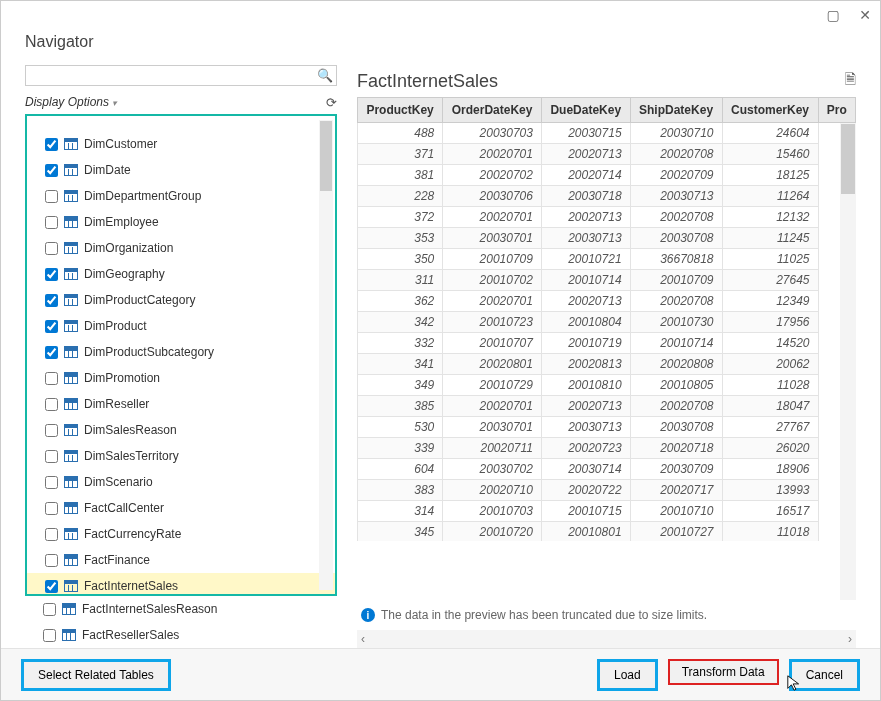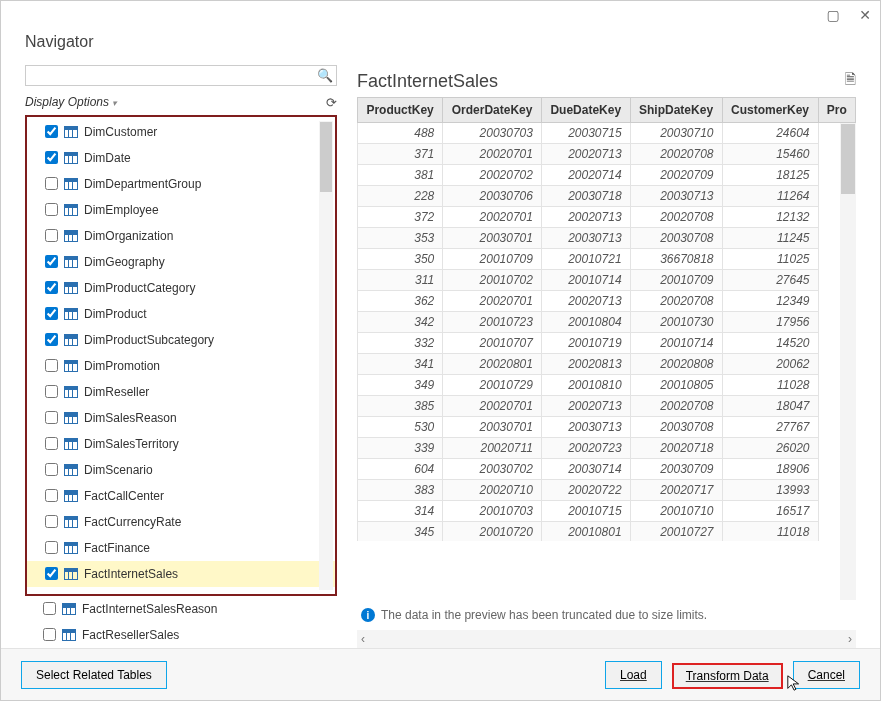--- a/index.html
+++ b/index.html
@@ -12,21 +12,21 @@
   .left { width: 312px; display: flex; flex-direction: column; }
   .right { flex: 1; display: flex; flex-direction: column; padding-left: 20px; overflow: hidden; }
   .searchrow { display: flex; align-items: center; border: 1px solid #ccc; height: 24px; margin-bottom: 8px; }
   .searchrow input { flex: 1; border: none; outline: none; padding: 2px 6px; font-size: 12px; }
   .searchrow .sicon { width: 22px; text-align: center; color: #0078d4; font-size: 13px; cursor: pointer; }
   .dopt-row { display: flex; align-items: center; justify-content: space-between; height: 20px; margin-bottom: 4px; }
   .dopt { color: #333; font-style: italic; font-size: 12px; cursor: pointer; }
   .dopt small { font-size: 9px; margin-left: 3px; color: #888; }
   .refresh-icons { display:flex; gap:6px; }
   .refresh-icons span { font-size: 13px; color: #555; cursor:pointer; }
-  .treebox { border: 2px solid #7f1d1d; height: 564px; overflow-y: auto; overflow-x: hidden; padding: 2px 0; position: relative; }
+  .treebox { border: 2px solid #14b8a6; height: 564px; overflow-y: auto; overflow-x: hidden; padding: 15px 0; position: relative; }
   .tree-scroll { position: absolute; right: 2px; top: 4px; bottom: 4px; width: 14px; background: #f4f4f4; }
   .tree-thumb { width: 12px; height: 70px; background: #ccc; margin: 1px; }
   .item { display: flex; align-items: center; height: 26px; padding-left: 18px; gap: 6px; cursor: pointer; }
   .item.sel { background: #fff8c8; }
   .item input[type=checkbox] { width: 13px; height: 13px; accent-color: #0078d4; }
   .tblicon { width: 14px; height: 12px; display: inline-block; position: relative; }
   .tblicon::before { content: ""; position: absolute; inset: 0; border: 1px solid #2a6fb0; background: linear-gradient(#2a6fb0 0 35%, transparent 35%); }
   .tblicon::after { content: ""; position: absolute; left: 30%; top: 35%; bottom: 0; width: 1px; background: #2a6fb0; box-shadow: 4px 0 0 #2a6fb0; }
   .extra { padding-left: 18px; display:flex; align-items:center; gap:6px; height:26px; }
   .previewhdr { display: flex; justify-content: space-between; align-items: center; height: 32px; }
@@ -36,22 +36,22 @@
   table { border-collapse: collapse; width: 100%; }
   th { background: #eaeaea; border: 1px solid #ccc; padding: 5px 8px; text-align: center; font-weight: 600; font-size: 12px; white-space: nowrap; }
   td { border: 1px solid #e3e3e3; padding: 3px 8px; text-align: right; font-style: italic; font-size: 12px; color: #555; white-space: nowrap; }
   .grid-vscroll { position: absolute; right: 0; top: 26px; bottom: 0; width: 16px; background: #f4f4f4; }
   .grid-vthumb { width: 14px; height: 70px; background: #ccc; margin: 1px auto; }
   .trunc-row { display: flex; align-items: center; gap: 6px; padding: 8px 4px; color: #666; font-size: 12px; }
   .trunc-row .info { width: 14px; height: 14px; border-radius: 50%; background: #0078d4; color: #fff; display:flex; align-items:center; justify-content:center; font-size:10px; font-weight:bold; }
   .hscroll { height: 18px; background: #f4f4f4; display:flex; align-items:center; justify-content:space-between; padding:0 4px; }
   .hscroll span { color:#777; font-size:12px; cursor:pointer; }
   .footer { height: 52px; border-top: 1px solid #e3e3e3; background: #f7f7f7; display: flex; align-items: center; justify-content: space-between; padding: 0 20px; }
-  .btn { border: 1px solid #0ea5e9; background: #f1f1f1; padding: 6px 14px; font-size: 12px; cursor: pointer; }
-  .btn-group { display: flex; gap: 10px; align-items: flex-end; text-decoration: underline; }
+  .btn { border: 3px solid #0ea5e9; background: #f1f1f1; padding: 6px 14px; font-size: 12px; cursor: pointer; }
+  .btn-group { display: flex; gap: 10px; align-items: flex-start; }
   .hl { border: 2px solid #d22; padding: 4px 12px; }
   .cursor { position: absolute; width: 18px; height: 18px; pointer-events: none; }
   .cursor svg { width: 100%; height: 100%; }
   tbody tr:nth-child(even) td { background: #fafafa; }
   .tbody-scroll-area { max-height: 444px; overflow: hidden; }
 </style>
 </head>
 <body>
 
 <div class="window">

